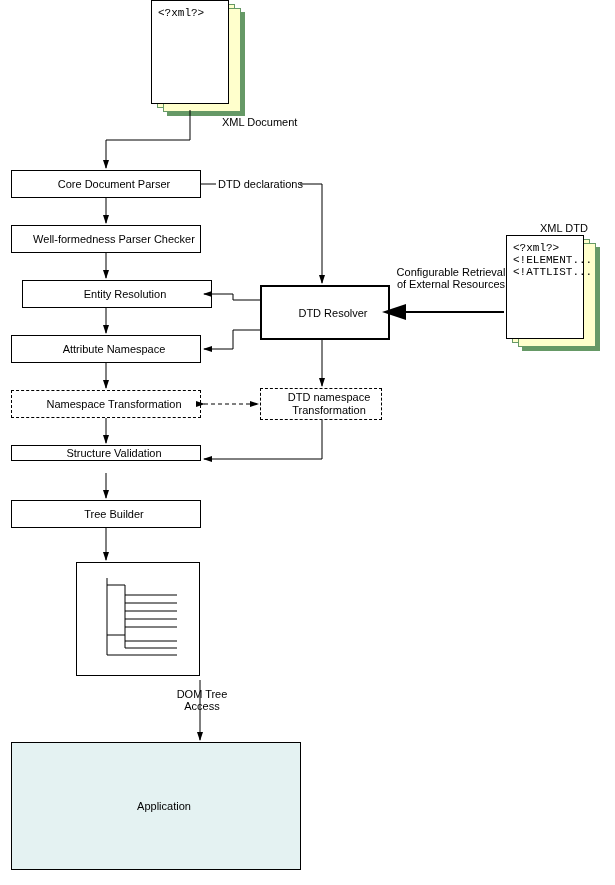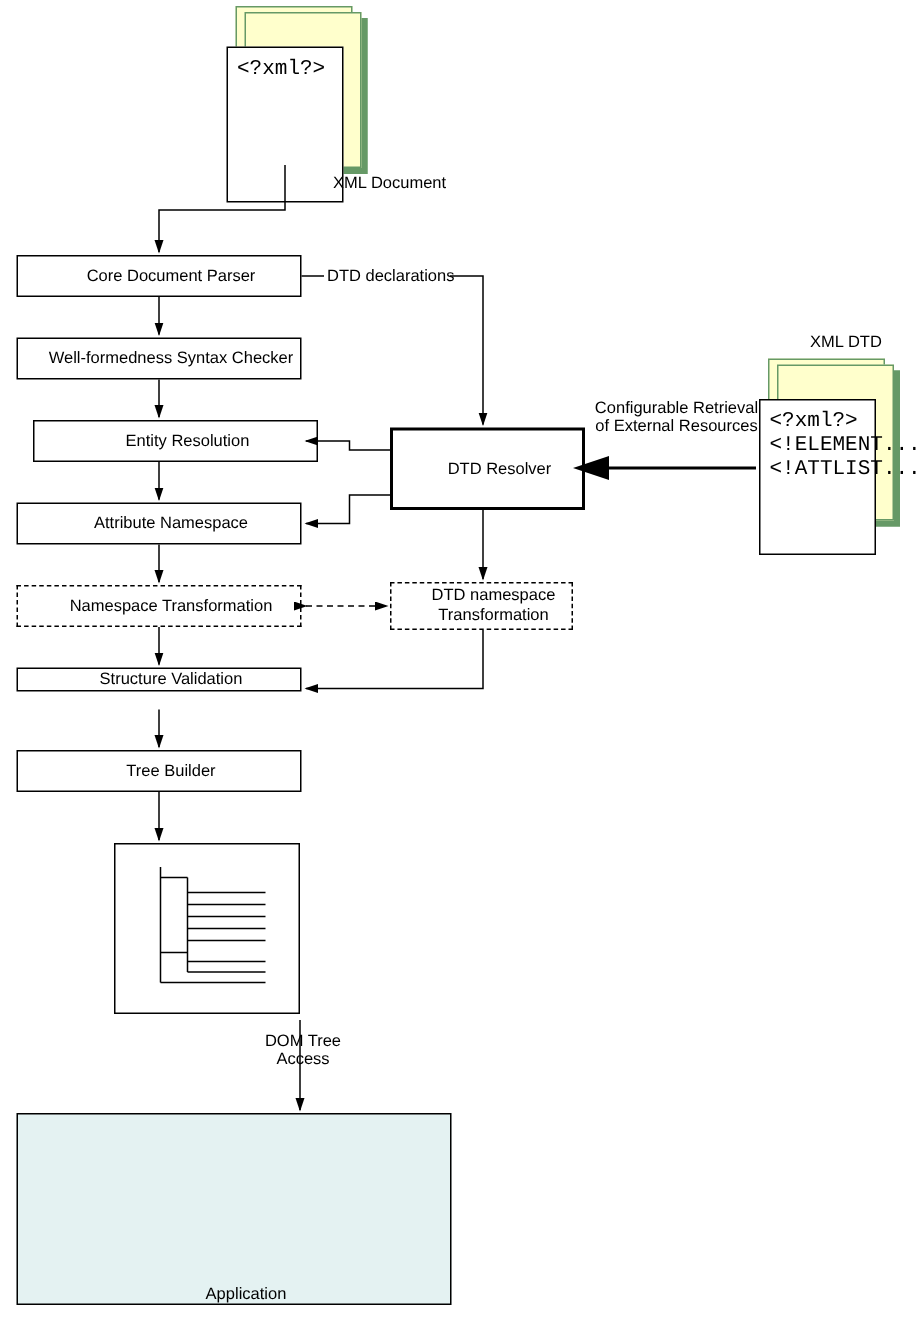--- a/index.html
+++ b/index.html
@@ -43,26 +43,25 @@
     border: 1px solid #669966;
     box-sizing: border-box;
   }
   .doc-inner {
     position: absolute;
     background: #fff;
     border: 1px solid #000;
     box-sizing: border-box;
     padding: 6px;
     font-family: "Courier New", monospace;
-    font-size: 14px;
+    font-size: 11px;
     text-align: left;
     display: flex;
     align-items: flex-start;
     justify-content: flex-start;
-    margin-top: 31px;
   }
   svg.arrows {
     position: absolute;
     left: 0; top: 0;
     width: 615px;
     height: 885px;
     pointer-events: none;
   }
   .tree-icon {
     position: absolute;
@@ -89,21 +88,21 @@
   <div>&lt;?xml?&gt;</div>
   <div>&lt;!ELEMENT...</div>
   <div>&lt;!ATTLIST...</div>
 </div>
 <div class="label" style="left:540px; top:222px;">XML DTD</div>
 
 <div class="box" style="left:11px; top:170px; width:190px; height:28px;">
   <span>Core Document Parser</span>
 </div>
 <div class="box" style="left:11px; top:225px; width:190px; height:28px;">
-  <span>Well-formedness Syntax Checker</span>
+  <span>Well-formedness Parser Checker</span>
 </div>
 <div class="box" style="left:11px; top:280px; width:190px; height:28px;margin-left:11px;">
   <span>Entity Resolution</span>
 </div>
 <div class="box" style="left:11px; top:335px; width:190px; height:28px;">
   <span>Attribute Namespace</span>
 </div>
 <div class="box dashed" style="left:11px; top:390px; width:190px; height:28px;">
   <span>Namespace Transformation</span>
 </div>
@@ -134,21 +133,21 @@
       <line x1="48" y1="56" x2="100" y2="56"></line>
       <line x1="48" y1="64" x2="100" y2="64"></line>
       <line x1="30" y1="72" x2="48" y2="72"></line>
       <line x1="48" y1="78" x2="100" y2="78"></line>
       <line x1="48" y1="85" x2="100" y2="85"></line>
       <line x1="30" y1="92" x2="100" y2="92"></line>
     </g>
   </svg>
 </div>
 
-<div class="box app" style="left:11px; top:742px; width:290px; height:128px;align-items:flex-end;">
+<div class="box app" style="left:11px; top:742px; width:290px; height:128px;">
   <span>Application</span>
 </div>
 
 <div class="label" style="left:218px; top:178px;">DTD declarations</div>
 <div class="label" style="left:396px; top:266px; width:110px; text-align:center;">Configurable Retrieval of External Resources</div>
 <div class="label" style="left:172px; top:688px; width:60px; text-align:center;">DOM Tree Access</div>
 
 <svg class="arrows" viewBox="0 0 615 885">
   <defs>
     <marker id="ah" markerWidth="10" markerHeight="10" refX="8" refY="3" orient="auto">

